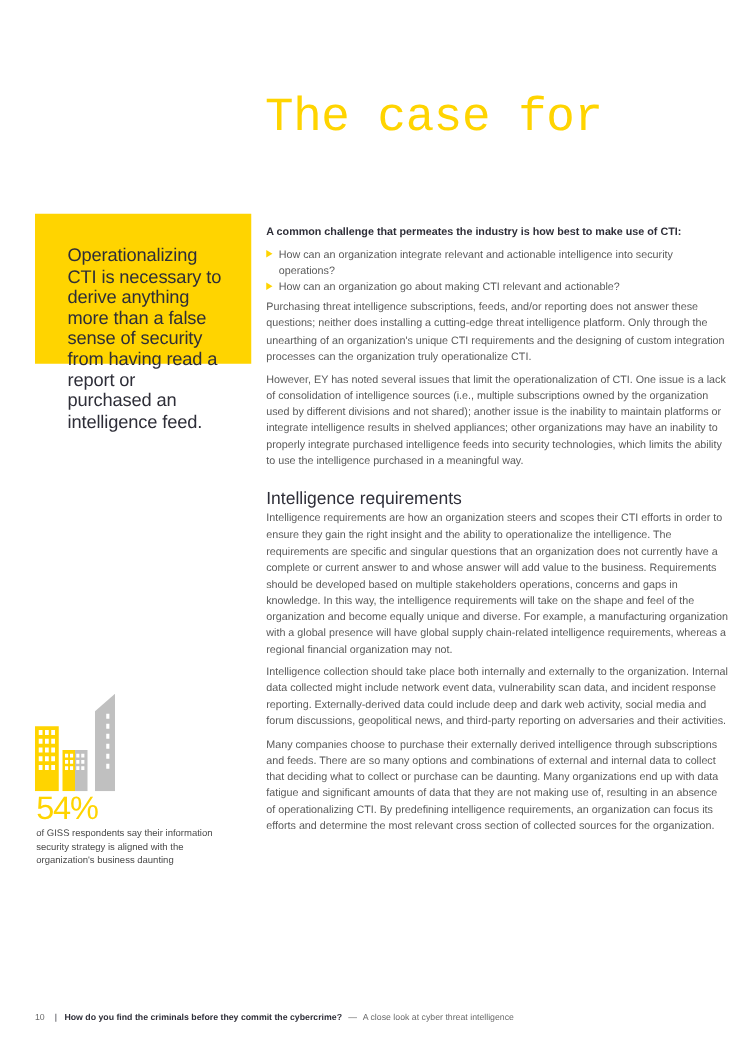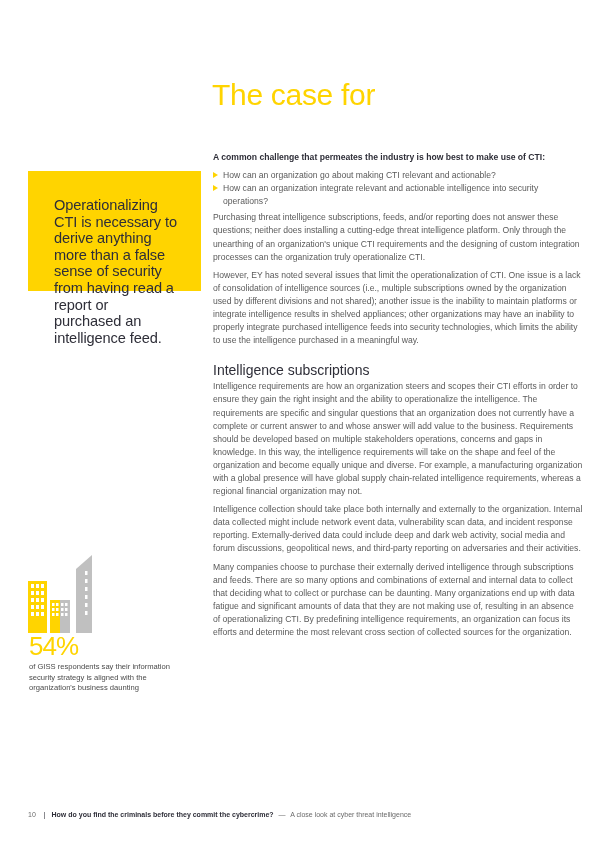--- a/index.html
+++ b/index.html
@@ -2,32 +2,33 @@
 <html><head>
   <meta charset="utf-8">
   <style>
     html, body { margin: 0; padding: 0; }
     body {
       width: 600px; height: 849px; background: #ffffff; position: relative; overflow: hidden;
       font-family: "Liberation Sans", sans-serif; color: #4a4a4a;
     }
     .title {
       position: absolute; left: 212px; top: 78px; width: 370px;
-      color: #ffd400; font-size: 30px; line-height: 34px; font-weight: normal; margin: 0;
+      color: #ffd400; font-size: 38px; line-height: 34px; font-weight: normal; margin: 0;
       letter-spacing: -0.3px;
+      font-family: Liberation Mono, monospace;
     }
     .callout {
       position: absolute; left: 28px; top: 171px; width: 173px; height: 120px;
       background: #ffd400; box-sizing: border-box; padding: 10px 8px 0 10px;
     }
     .callout-text {
       font-size: 14.6px; line-height: 16.6px; color: #2e2e38; margin: 16px; letter-spacing: -0.1px;
     }
     .main {
-      position: absolute; left: 213px; top: 151px; width: 370px;
+      position: absolute; left: 213px; top: 179px; width: 370px;
       font-size: 8.6px; line-height: 13.1px; color: #5a5a5a;
     }
     .lead { font-weight: bold; color: #2e2e38; margin: 0 0 3px 0; }
     .bullets { list-style: none; margin: 0 0 3px 0; padding: 0; }
     .bullets li { position: relative; padding-left: 10px; }
     .bullets li .arrow {
       position: absolute; left: 0; top: 3px; width: 0; height: 0;
       border-top: 3.5px solid transparent; border-bottom: 3.5px solid transparent;
       border-left: 5px solid #ffd400;
     }
@@ -62,30 +63,30 @@
 
 <div class="callout">
   <p class="callout-text">Operationalizing CTI is necessary to derive anything more than a false sense of security from having read a report or purchased an intelligence feed.</p>
 </div>
 
 <div class="main">
   <p class="lead">A common challenge that permeates the industry is how best to make use of CTI:</p>
   <ul class="bullets">
     <li>
       <span class="arrow"></span>
-      <span>How can an organization go about making CTI relevant and actionable?</span>
+      <span>How can an organization integrate relevant and actionable intelligence into security operations?</span>
     </li>
     <li>
       <span class="arrow"></span>
-      <span>How can an organization integrate relevant and actionable intelligence into security operations?</span>
+      <span>How can an organization go about making CTI relevant and actionable?</span>
     </li>
   </ul>
   <p>Purchasing threat intelligence subscriptions, feeds, and/or reporting does not answer these questions; neither does installing a cutting-edge threat intelligence platform. Only through the unearthing of an organization's unique CTI requirements and the designing of custom integration processes can the organization truly operationalize CTI.</p>
   <p>However, EY has noted several issues that limit the operationalization of CTI. One issue is a lack of consolidation of intelligence sources (i.e., multiple subscriptions owned by the organization used by different divisions and not shared); another issue is the inability to maintain platforms or integrate intelligence results in shelved appliances; other organizations may have an inability to properly integrate purchased intelligence feeds into security technologies, which limits the ability to use the intelligence purchased in a meaningful way.</p>
-  <h2 class="section-heading">Intelligence subscriptions</h2>
+  <h2 class="section-heading">Intelligence requirements</h2>
   <p>Intelligence requirements are how an organization steers and scopes their CTI efforts in order to ensure they gain the right insight and the ability to operationalize the intelligence. The requirements are specific and singular questions that an organization does not currently have a complete or current answer to and whose answer will add value to the business. Requirements should be developed based on multiple stakeholders operations, concerns and gaps in knowledge. In this way, the intelligence requirements will take on the shape and feel of the organization and become equally unique and diverse. For example, a manufacturing organization with a global presence will have global supply chain-related intelligence requirements, whereas a regional financial organization may not.</p>
   <p>Intelligence collection should take place both internally and externally to the organization. Internal data collected might include network event data, vulnerability scan data, and incident response reporting. Externally-derived data could include deep and dark web activity, social media and forum discussions, geopolitical news, and third-party reporting on adversaries and their activities.</p>
   <p>Many companies choose to purchase their externally derived intelligence through subscriptions and feeds. There are so many options and combinations of external and internal data to collect that deciding what to collect or purchase can be daunting. Many organizations end up with data fatigue and significant amounts of data that they are not making use of, resulting in an absence of operationalizing CTI. By predefining intelligence requirements, an organization can focus its efforts and determine the most relevant cross section of collected sources for the organization.</p>
 </div>
 
 <div class="stat">
   <svg class="stat-graphic" viewBox="0 0 75 78">
 
     <rect x="0" y="26" width="19" height="52" fill="#ffd400"></rect>
     <g fill="#ffffff">

